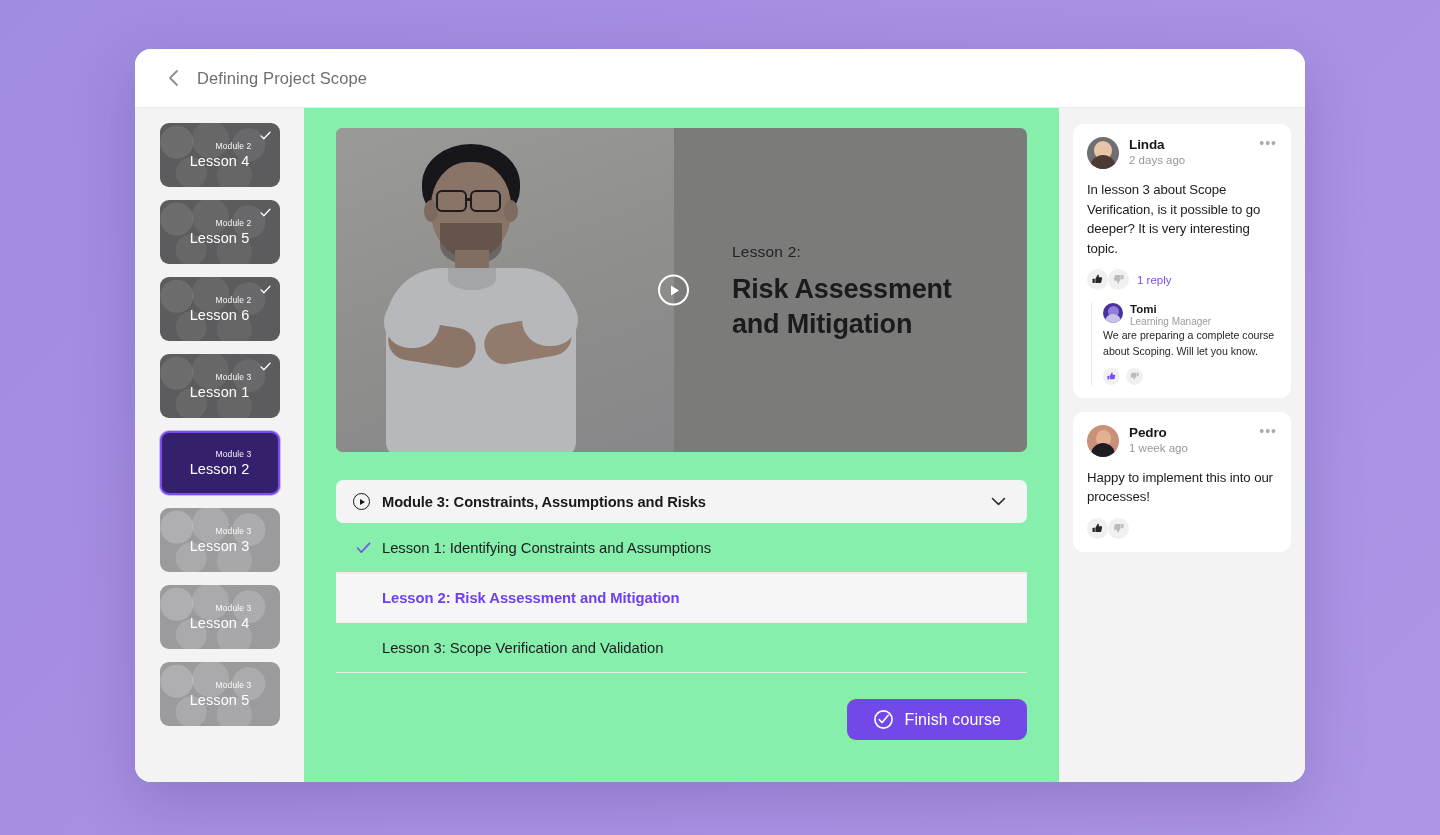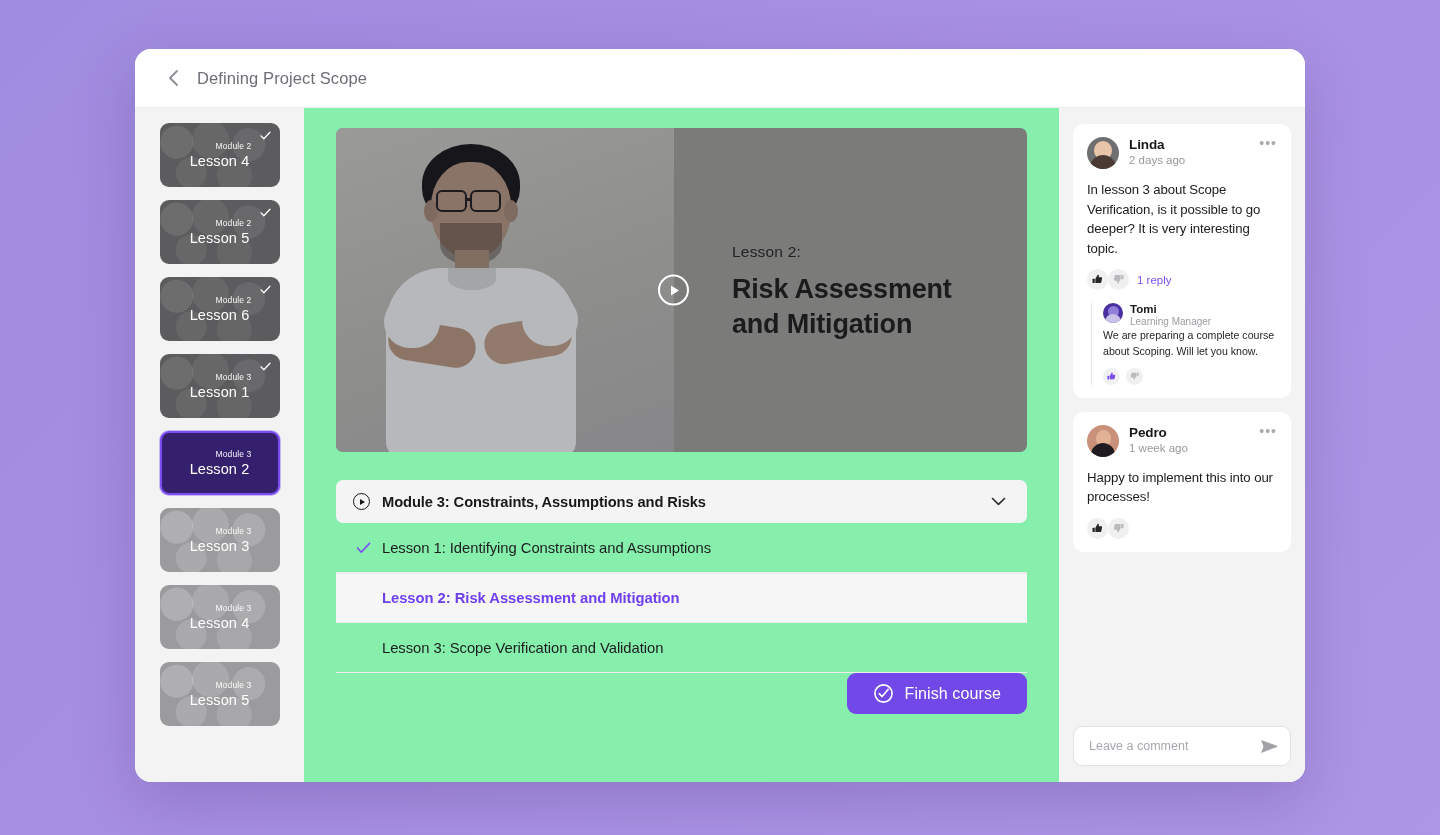--- a/index.html
+++ b/index.html
@@ -291,21 +291,21 @@
     background: #f6f6f7;
     color: #6f3ff0;
     font-weight: 700;
     border-top: 1px solid #ededee;
   }
 
   
   .main-footer {
     flex: 1 1 auto;
     display: flex;
-    align-items: flex-start;
+    align-items: center;
     justify-content: flex-end;
     padding-bottom: 16px;
   }
   .finish-btn {
     display: flex; align-items: center; justify-content: center;
     gap: 11px;
     height: 41px;
     padding: 0 26px;
     background: #7248e8;
     color: #ffffff;
@@ -668,25 +668,17 @@
             <svg width="11" height="11" viewBox="0 0 14 14" fill="currentColor">
               <path d="M9.7 6.6 L6.9 11.5 C6.6 12 5.8 11.9 5.5 11.4 C5.2 10.8 5.1 10 5.4 8.5 L2.4 8.5 C1.6 8.5 1 7.8 1.2 7 L2.1 2.5 C2.2 1.8 2.8 1.3 3.5 1.3 L9.7 1.3 Z"></path>
               <rect x="10.5" y="1.2" width="2.8" height="5.6" rx="0.7"></rect>
             </svg>
           </div>
         </div>
       </div>
 
       <div class="comment-spacer"></div>
 
-      <div class="comment-input-wrap">
-        <input class="comment-input" type="text" placeholder="Leave a comment" style="">
-        <span class="send-icon">
-          <svg width="17" height="15" viewBox="0 0 18 16" fill="currentColor">
-            <path d="M0.8 1.2 L17 7.3 C17.5 7.5 17.5 8.2 17 8.4 L0.8 14.6 C0.4 14.7 0.1 14.3 0.3 13.9 L2.6 8.6 L0.3 1.9 C0.1 1.5 0.4 1.1 0.8 1.2 Z"></path>
-          </svg>
-        </span>
-      </div>
 
     </div>
 
   </div>
 </div>
 
 </body></html>

